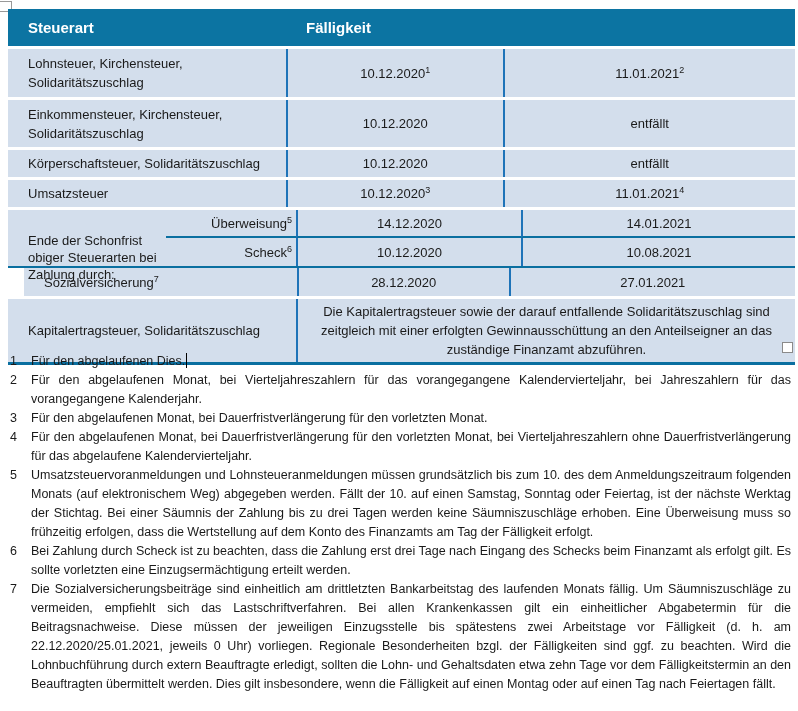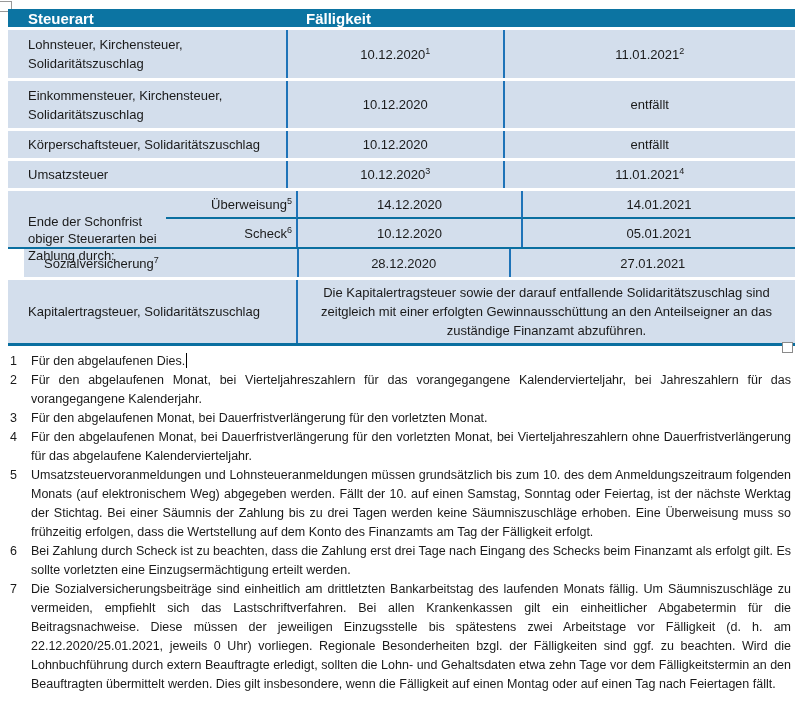--- a/index.html
+++ b/index.html
@@ -4,21 +4,21 @@
 <style>
   html,body{margin:0;padding:0;}
   body{
     width:798px;height:711px;position:relative;overflow:hidden;
     background:#ffffff;color:#1a1a1a;
     font-family:"Liberation Sans", sans-serif;
   }
   
   .table-wrap{position:absolute;left:8px;top:9px;width:787px;}
   .thead{
-    display:flex;align-items:center;height:18px;margin-bottom:3px;
+    display:flex;align-items:center;height:37px;margin-bottom:3px;
     background:#0c74a2;color:#ffffff;font-weight:bold;font-size:15px;
   }
   .thead .hc1{width:288px;padding-left:20px;box-sizing:border-box;}
   .thead .hc2{padding-left:10px;}
   .trow{display:flex;background:#d3deec;margin-bottom:3px;}
   .cell{box-sizing:border-box;font-size:13px;line-height:19px;}
   .c-label{
     width:288px;padding:4px 6px 4px 20px;
     display:flex;align-items:center;
   }
@@ -157,21 +157,21 @@
     <div class="sf-date sf-r1" style="grid-column:4">
         <span>14.01.2021</span>
       </div>
     <div class="sf-method sf-r2" style="grid-column:2">
         <span><span>Scheck</span><sup>6</sup></span>
       </div>
     <div class="sf-date sf-r2" style="grid-column:3">
         <span>10.12.2020</span>
       </div>
     <div class="sf-date sf-r2" style="grid-column:4">
-        <span>05.01.2021</span>
+        <span>10.08.2021</span>
       </div>
   </div>
 
   <div class="trow soz-row">
     <div class="cell c-label">
         <span><span>Sozialversicherung</span><sup>7</sup></span>
       </div>
     <div class="cell c-date">
         <span>28.12.2020</span>
       </div>

